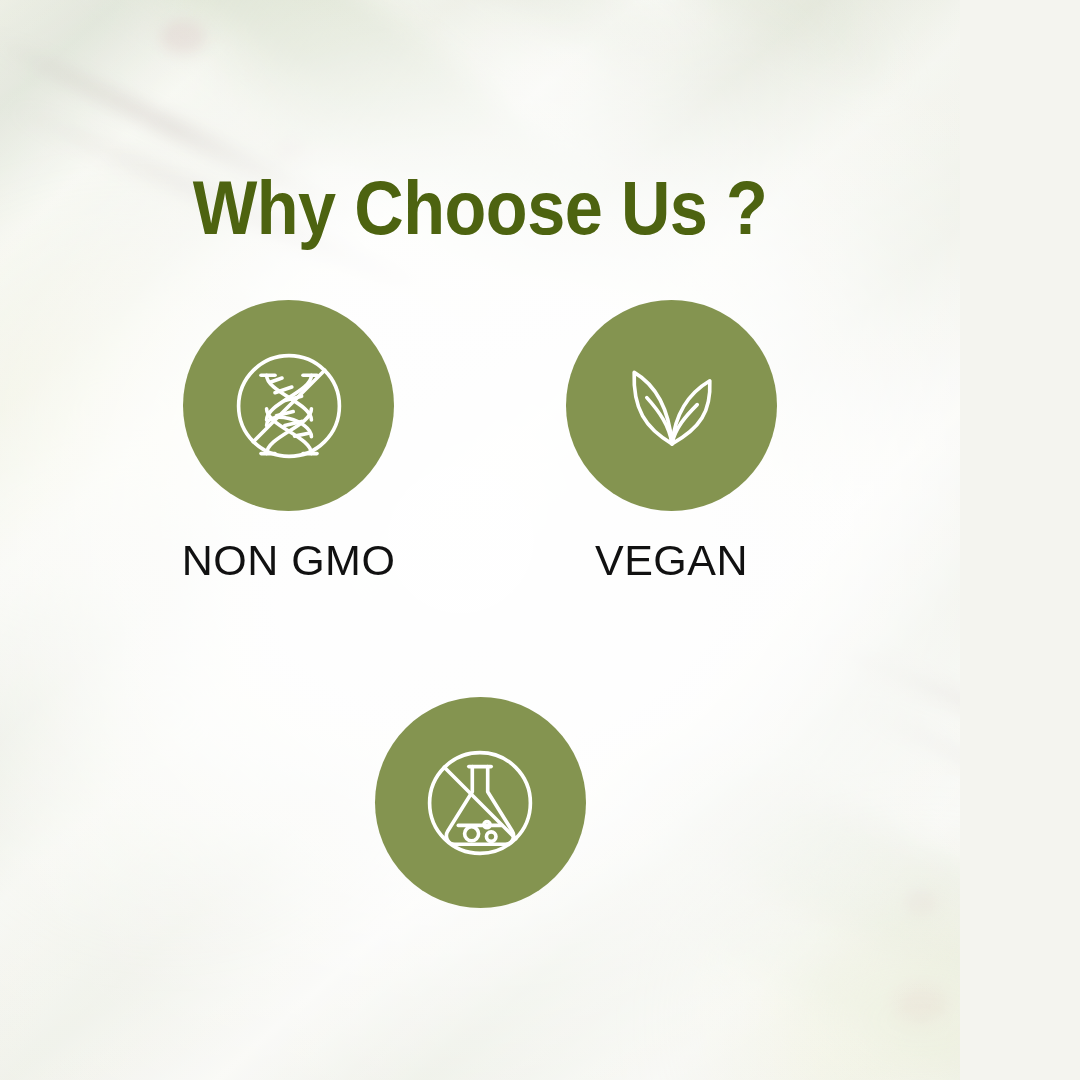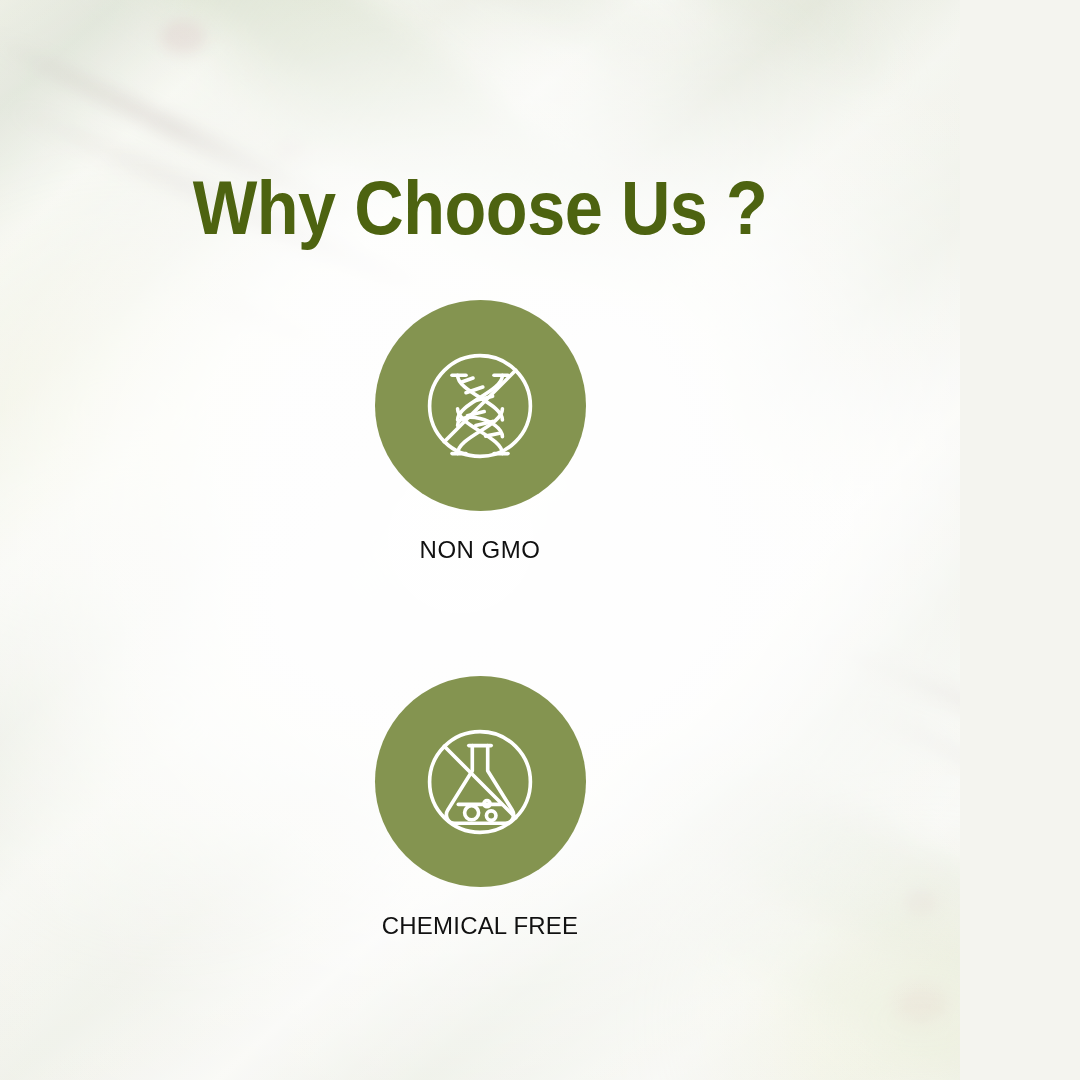--- a/index.html
+++ b/index.html
@@ -110,21 +110,21 @@
   }
   .circle{
     width:211px;height:211px;border-radius:50%;
     background:#849450;
     display:flex;align-items:center;justify-content:center;
   }
   .circle svg{display:block;}
   .caption{
     margin-top:25px;
     font-family:"Liberation Sans", sans-serif;
-    font-size:24px;
+    font-size:43px;
     font-weight:400;
     letter-spacing:.5px;
     color:#111111;
     white-space:nowrap;
     text-align:center;
   }
   .row2-wrap{margin-top:112px;}
   .cell.c3 .caption{letter-spacing:.2px;}
 </style>
 </head>
@@ -194,20 +194,36 @@
                 <line x1="30" y1="28" x2="40" y2="28"></line>
                 <line x1="60" y1="28" x2="70" y2="28"></line>
                 <line x1="30" y1="84" x2="40" y2="84"></line>
                 <line x1="60" y1="84" x2="70" y2="84"></line>
               </svg>
             </span>
           </div>
           <div class="caption">NON GMO</div>
         </div>
 
+        <div class="cell c2">
+          <div class="circle">
+            <span>
+              <svg width="140" height="140" viewBox="0 0 100 100" fill="none" stroke="#ffffff" stroke-width="2.6" stroke-linecap="round" stroke-linejoin="round">
+
+                <path d="M23 26 C22 52, 31 66, 50 77 C48 55, 40 36, 23 26 Z"></path>
+
+                <path d="M77 32 C78 54, 70 66, 50 77 C52 58, 60 42, 77 32 Z"></path>
+
+                <path d="M32 44 C41 54, 48 64, 50 77"></path>
+                <path d="M68 49 C60 57, 52 66, 50 77"></path>
+              </svg>
+            </span>
+          </div>
+          <div class="caption">VEGAN</div>
+        </div>
 
       </div>
 
       <div class="row row2 row2-wrap">
 
         <div class="cell c3">
           <div class="circle">
             <span>
               <svg width="140" height="140" viewBox="0 0 100 100" fill="none" stroke="#ffffff" stroke-width="2.6" stroke-linecap="round" stroke-linejoin="round">
                 <circle cx="50" cy="50" r="36"></circle>
@@ -217,21 +233,20 @@
                 <path d="M44.5 24 L44.5 42 L27 70 C24.5 74, 27 79.5, 32 79.5 L68 79.5 C73 79.5, 75.5 74, 73 70 L55.5 42 L55.5 24"></path>
 
                 <path d="M34.5 66 L65.5 66"></path>
 
                 <circle cx="44" cy="72" r="5"></circle>
                 <circle cx="58" cy="74" r="3.4"></circle>
                 <circle cx="55" cy="65.5" r="2.2"></circle>
               </svg>
             </span>
           </div>
-          <div class="caption">CHEMICAL FREE</div>
         </div>
 
 
       </div>
 
     </div>
   </div>
 </div>
 
 </body></html>

